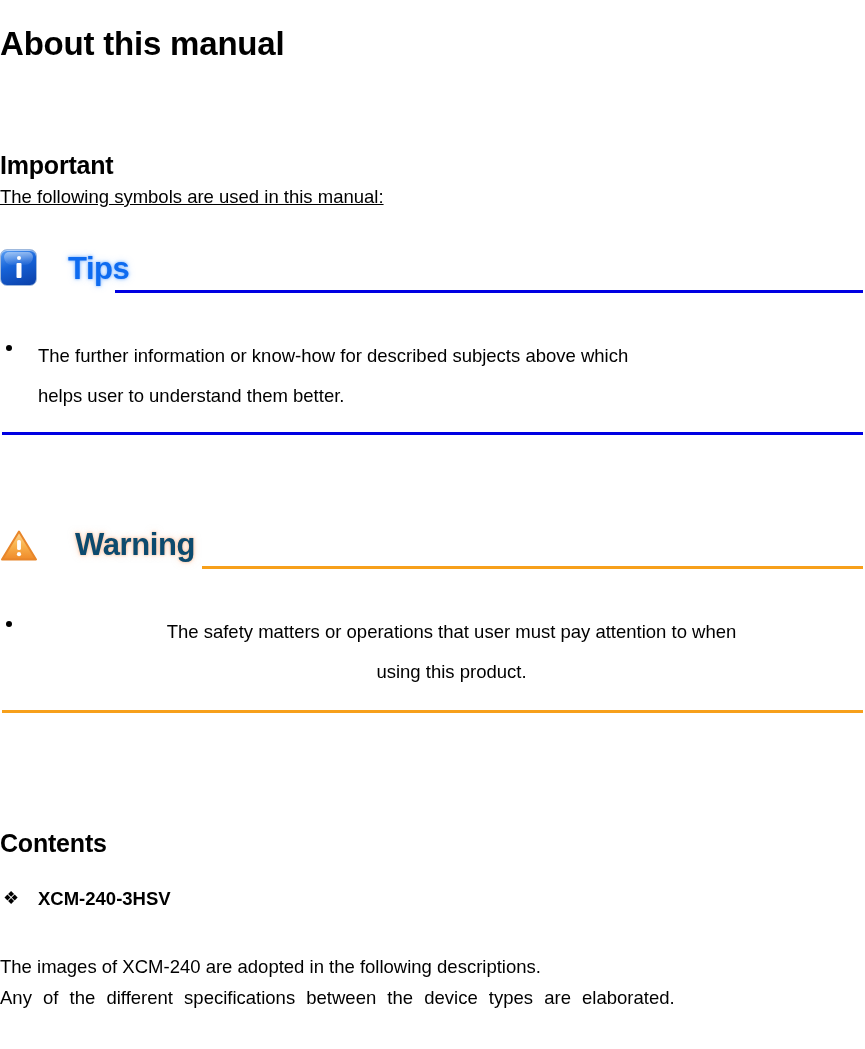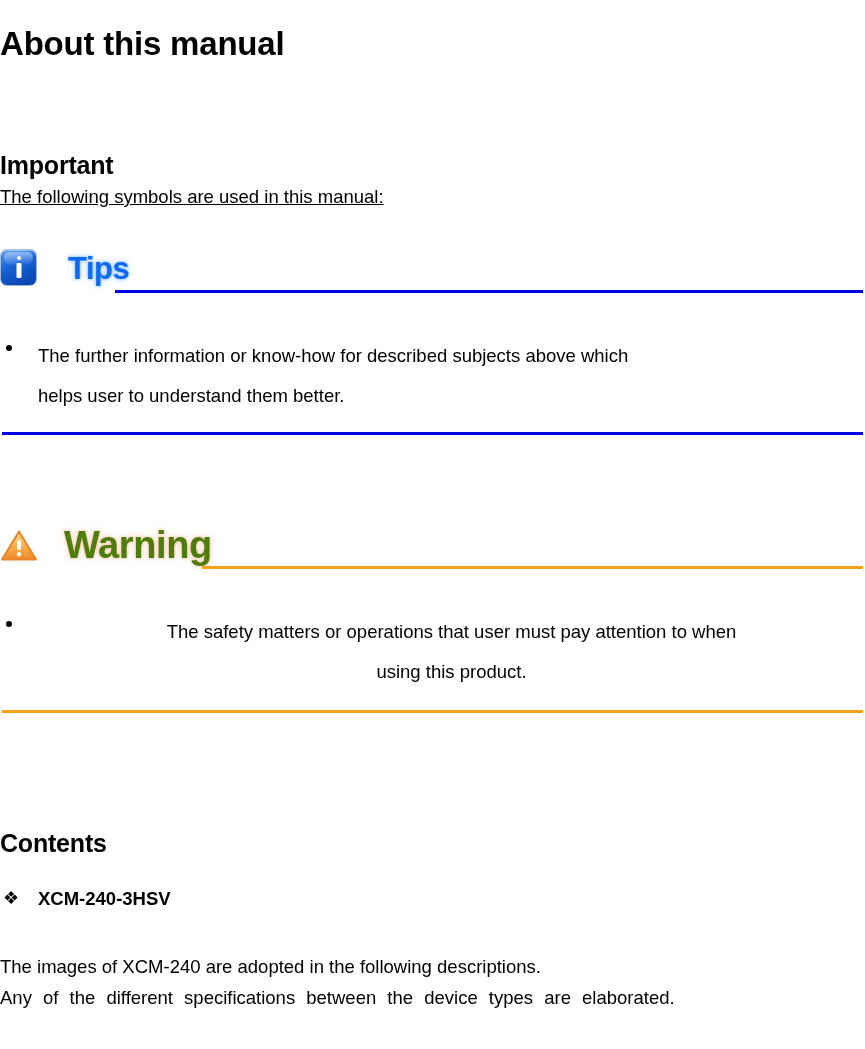--- a/index.html
+++ b/index.html
@@ -117,25 +117,25 @@
   }
 
   
   .warn-icon {
     width: 38px;
     height: 33px;
     position: relative;
     flex: none;
   }
   .warn-word {
-    margin-left: 2px;
-    font-size: 38px;
+    margin-left: 13px;
+    font-size: 31px;
     font-weight: bold;
     letter-spacing: -0.4px;
-    color: #4d7c0f;
+    color: #0c4a6e;
     text-shadow: 0 0 3px rgba(250,170,120,.8), 0 0 7px rgba(250,190,150,.5);
     line-height: 34px;
   }
 
   
   .rule {
     position: absolute;
     height: 3px;
   }
   .rule-blue  { background: #0000e2; }

